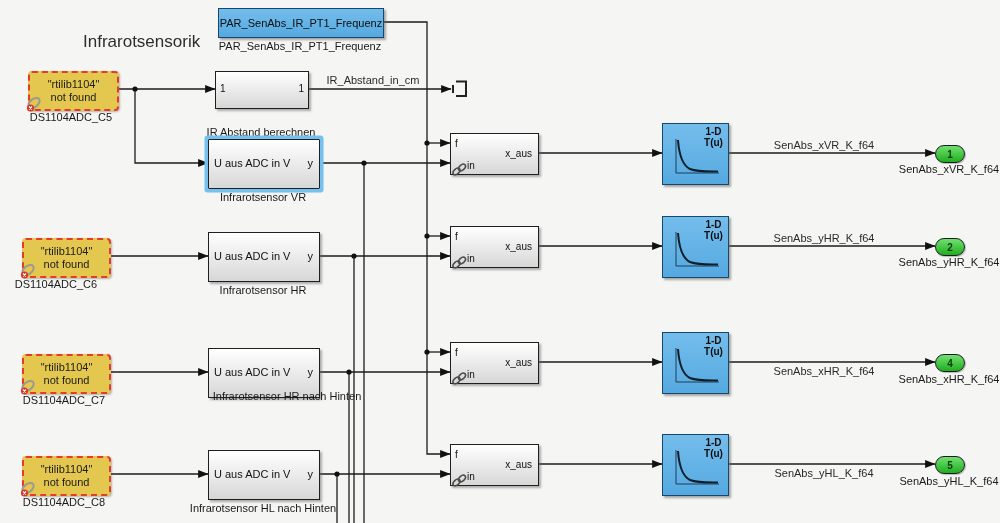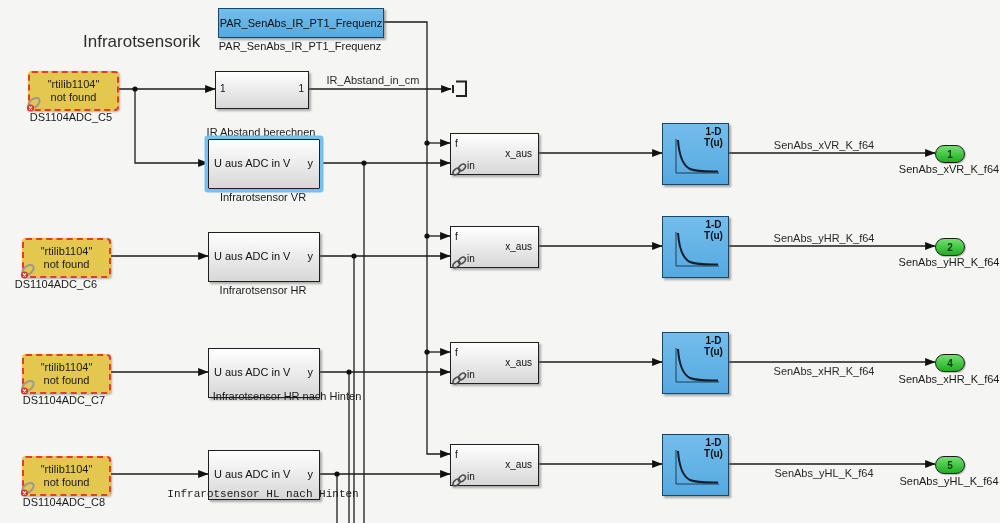--- a/index.html
+++ b/index.html
@@ -240,21 +240,21 @@
       <circle cx="6.5" cy="14" r="3.6" fill="#d4372a"></circle>
       <path d="M5,12.5 l3,3 M8,12.5 l-3,3" stroke="#fff" stroke-width="1.1"></path>
     </svg>
   </div>
   <div class="lbl" style="left:64px;top:496px;">DS1104ADC_C8</div>
 
   <div class="blk" style="left:208px;top:450px;width:110px;height:48px;">
     <span class="btxt" style="left:5px;top:17px;">U aus ADC in V</span>
     <span class="btxt" style="right:6px;top:17px;">y</span>
   </div>
-  <div class="lbl" style="left:263px;top:488px;font-family:Liberation Mono, monospace;">Infrarotsensor HL nach Hinten</div>
+  <div class="lbl" style="left:263px;top:502px;">Infrarotsensor HL nach Hinten</div>
 
   <div class="blk" style="left:450px;top:444px;width:87px;height:40px;">
     <span class="ptxt" style="left:4px;top:4px;">f</span>
     <span class="ptxt" style="left:16px;bottom:3px;">in</span>
     <span class="ptxt" style="right:6px;top:14px;">x_aus</span>
     <svg class="abs" style="left:0px;bottom:-3px;" width="17" height="15">
       <ellipse cx="5.5" cy="9.5" rx="4" ry="2.6" fill="none" stroke="#4a4a4a" stroke-width="1.6" transform="rotate(-42 5.5 9.5)"></ellipse>
       <ellipse cx="11" cy="5.5" rx="4" ry="2.6" fill="none" stroke="#4a4a4a" stroke-width="1.6" transform="rotate(-42 11 5.5)"></ellipse>
     </svg>
   </div>

